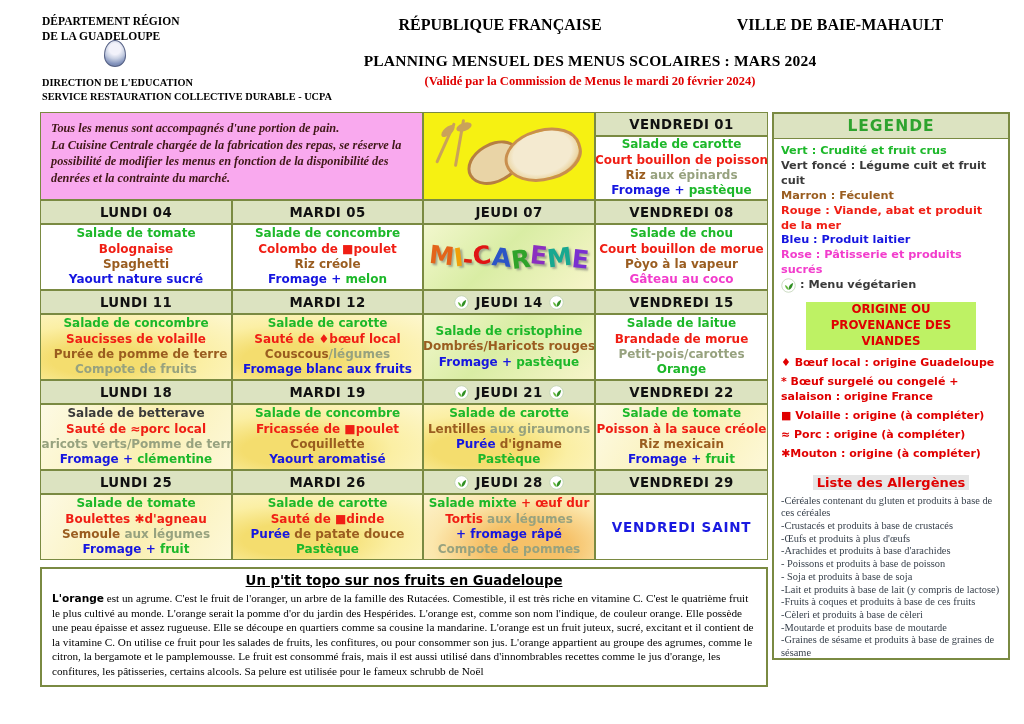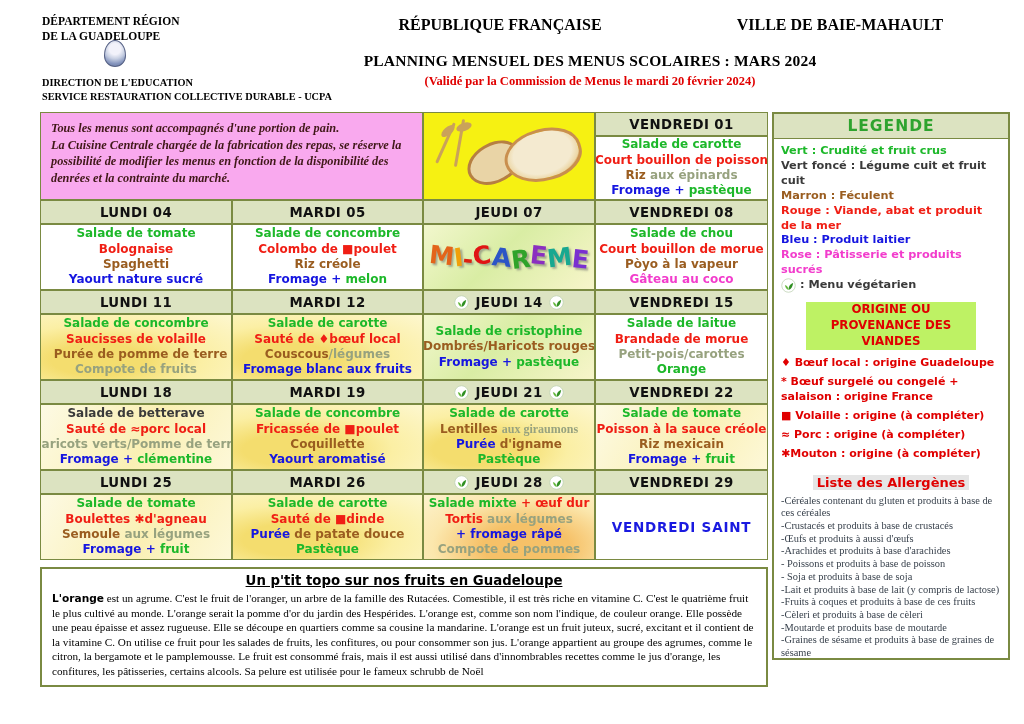--- a/index.html
+++ b/index.html
@@ -285,21 +285,21 @@
                 </svg>
                 <span>JEUDI 21</span>
                 <svg class="leaf" viewBox="0 0 20 20" xmlns="http://www.w3.org/2000/svg">
                   <circle cx="10" cy="10" r="9" fill="#fff" stroke="#bcd0b0" stroke-width="1"></circle>
                   <path d="M10.2 16c-.3-4 1-7.4 6-9.3-.8 5-2.2 8.2-6 9.3z" fill="#2f8f22"></path>
                   <path d="M10 16c-.1-3-1.2-5.6-4.8-6.7.9 3.8 2 5.8 4.8 6.7z" fill="#63b73c"></path>
                 </svg>
               </div>
               <div class="day-cell bg-lemon">
                 <div class="menu-line"><span style="color: rgb(29, 184, 42);">Salade de carotte</span></div>
-                <div class="menu-line"><span style="color: rgb(154, 93, 32);">Lentilles </span><span style="color: rgb(151, 162, 127); font-family: Liberation Serif, serif;">aux giraumons</span></div>
+                <div class="menu-line"><span style="color: rgb(154, 93, 32);">Lentilles </span><span style="color: rgb(151, 162, 127);">aux giraumons</span></div>
                 <div class="menu-line"><span style="color: rgb(22, 22, 224);">Purée </span><span style="color: rgb(154, 93, 32);">d'igname</span></div>
                 <div class="menu-line"><span style="color: rgb(29, 184, 42);">Pastèque</span></div>
               </div>
             </div>
             <div>
               <div class="day-header">
                 <span>VENDREDI 22</span>
               </div>
               <div class="day-cell bg-pale">
                 <div class="menu-line"><span style="color: rgb(29, 184, 42);">Salade de tomate</span></div>
@@ -411,21 +411,21 @@
               <div class="origine-item">■ Volaille : origine (à compléter)</div>
               <div class="origine-item">≈ Porc : origine (à compléter)</div>
               <div class="origine-item">✱Mouton : origine (à compléter)</div>
             </div>
           <div class="allerg-wrap">
             <span class="allerg-title">Liste des Allergènes</span>
           </div>
           <div id="allergen-list">
               <div class="allerg-item">-Céréales contenant du gluten et produits à base de ces céréales</div>
               <div class="allerg-item">-Crustacés et produits à base de crustacés</div>
-              <div class="allerg-item">-Œufs et produits à aussi d'œufs</div>
+              <div class="allerg-item">-Œufs et produits à plus d'œufs</div>
               <div class="allerg-item">-Arachides et produits à base d'arachides</div>
               <div class="allerg-item">- Poissons et produits à base de poisson</div>
               <div class="allerg-item">- Soja et produits à base de soja</div>
               <div class="allerg-item">-Lait et produits à base de lait (y compris de lactose)</div>
               <div class="allerg-item">-Fruits à coques et produits à base de ces fruits</div>
               <div class="allerg-item">-Cèleri et produits à base de cèleri</div>
               <div class="allerg-item">-Moutarde et produits base de moutarde</div>
               <div class="allerg-item">-Graines de sésame et produits à base de graines de sésame</div>
               <div class="allerg-item">-Anhydride sulfureux et sulfites en concentration de plus de 10mg/kg ou 10mg/L</div>
             </div>

